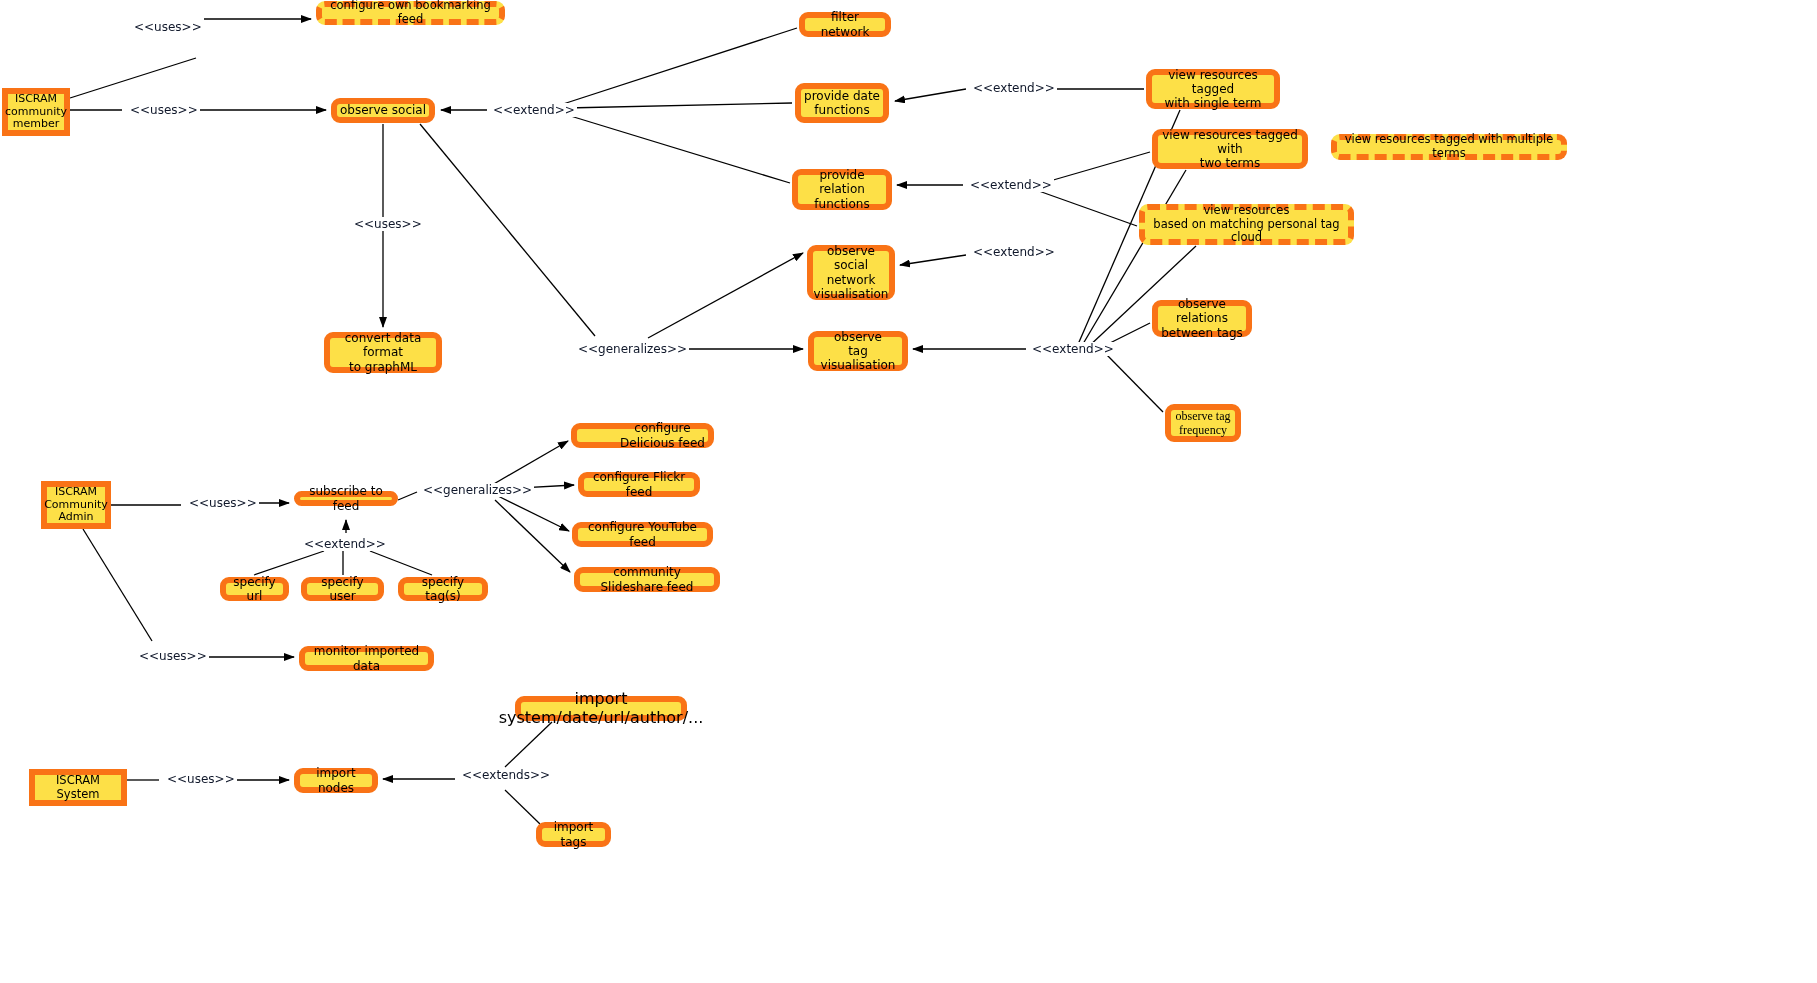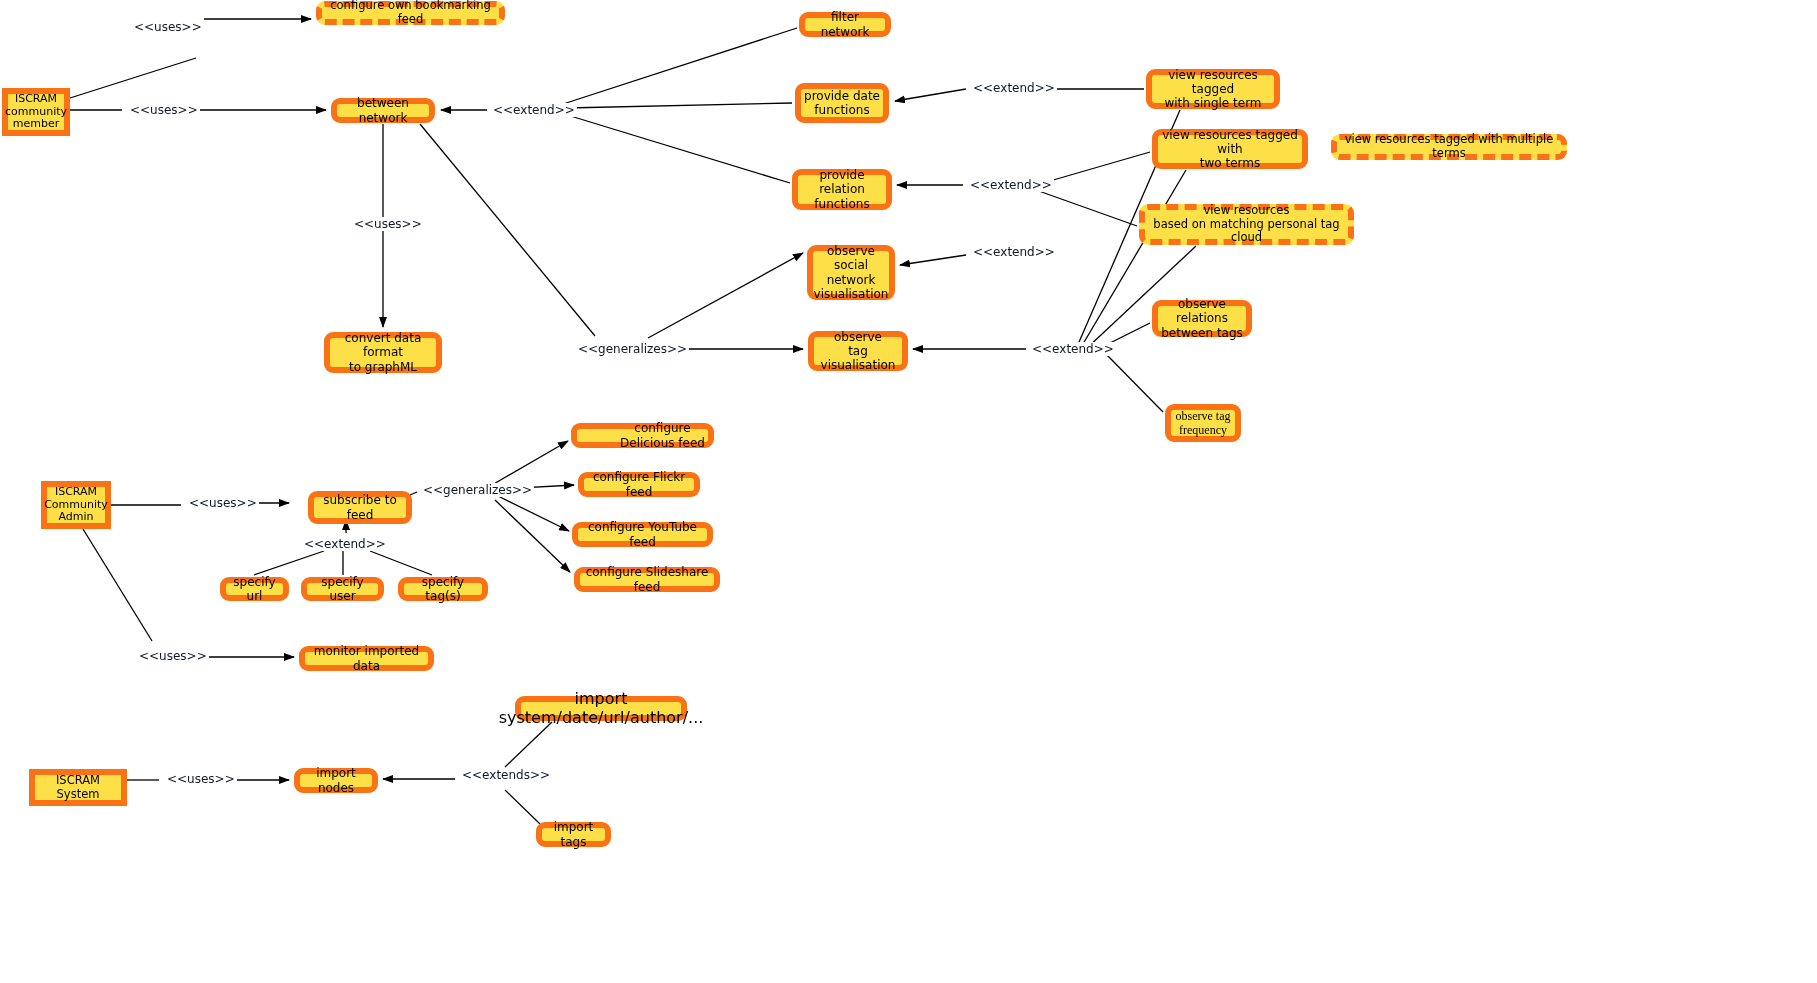--- a/index.html
+++ b/index.html
@@ -110,21 +110,21 @@
         <polyline points="455,779 383,779" fill="none" stroke="#000000" stroke-width="1.3" marker-end="url(#arrowhead)"></polyline>
         <polyline points="552,722 505,767" fill="none" stroke="#000000" stroke-width="1.3"></polyline>
         <polyline points="540,824 505,790" fill="none" stroke="#000000" stroke-width="1.3"></polyline>
       </g>
   </svg>
   <div id="node-layer">
       <div class="node actor" style="left: 2px; top: 88px; width: 68px; height: 48px; font-size: 11px;">ISCRAM
 community
 member</div>
       <div class="node dashed" style="left: 316px; top: 1px; width: 189px; height: 24px; font-size: 11.5px;">configure own bookmarking feed</div>
-      <div class="node usecase" style="left: 331px; top: 98px; width: 104px; height: 25px; font-size: 12px;">between network</div>
+      <div class="node usecase" style="left: 331px; top: 98px; width: 104px; height: 25px; font-size: 12px;">observe social</div>
       <div class="node usecase" style="left: 799px; top: 12px; width: 92px; height: 25px; font-size: 12px;">filter network</div>
       <div class="node usecase" style="left: 795px; top: 83px; width: 94px; height: 40px; font-size: 12px;">provide date
 functions</div>
       <div class="node usecase" style="left: 792px; top: 169px; width: 100px; height: 41px; font-size: 12px;">provide relation
 functions</div>
       <div class="node usecase" style="left: 1146px; top: 69px; width: 134px; height: 40px; font-size: 12px;">view resources tagged
 with single term</div>
       <div class="node usecase" style="left: 1152px; top: 129px; width: 156px; height: 40px; font-size: 12px;">view resources tagged with
 two terms</div>
       <div class="node dashed" style="left: 1331px; top: 134px; width: 236px; height: 26px; font-size: 11.5px;">view resources tagged with multiple terms</div>
@@ -137,25 +137,25 @@
 visualisation</div>
       <div class="node usecase" style="left: 808px; top: 331px; width: 100px; height: 40px; font-size: 12px;">observe
 tag visualisation</div>
       <div class="node usecase" style="left: 1152px; top: 300px; width: 100px; height: 37px; font-size: 12px;">observe relations
 between tags</div>
       <div class="node usecase" style="left: 1165px; top: 404px; width: 76px; height: 38px; font-size: 12px; font-family: Liberation Serif, serif;">observe tag
 frequency</div>
       <div class="node actor" style="left: 41px; top: 481px; width: 70px; height: 48px; font-size: 11px;">ISCRAM
 Community
 Admin</div>
-      <div class="node usecase" style="left: 308px; top: 491px; width: 104px; height: 33px; font-size: 12px;">subscribe to feed</div>
+      <div class="node usecase" style="left: 294px; top: 491px; width: 104px; height: 15px; font-size: 12px;">subscribe to feed</div>
       <div class="node usecase" style="left: 571px; top: 423px; width: 143px; height: 25px; font-size: 12px; padding-left: 40px;">configure Delicious feed</div>
       <div class="node usecase" style="left: 578px; top: 472px; width: 122px; height: 25px; font-size: 12px;">configure Flickr feed</div>
       <div class="node usecase" style="left: 572px; top: 522px; width: 141px; height: 25px; font-size: 12px;">configure YouTube feed</div>
-      <div class="node usecase" style="left: 574px; top: 567px; width: 146px; height: 25px; font-size: 12px;">configure Slideshare feed</div>
+      <div class="node usecase" style="left: 574px; top: 567px; width: 146px; height: 25px; font-size: 12px;">community Slideshare feed</div>
       <div class="node usecase" style="left: 220px; top: 577px; width: 69px; height: 24px; font-size: 12px; text-align: center;">specify url</div>
       <div class="node usecase" style="left: 301px; top: 577px; width: 83px; height: 24px; font-size: 12px;">specify user</div>
       <div class="node usecase" style="left: 398px; top: 577px; width: 90px; height: 24px; font-size: 12px;">specify tag(s)</div>
       <div class="node usecase" style="left: 299px; top: 646px; width: 135px; height: 25px; font-size: 12px;">monitor imported data</div>
       <div class="node usecase" style="left: 515px; top: 696px; width: 172px; height: 25px; font-size: 16px;">import system/date/url/author/...</div>
       <div class="node actor" style="left: 29px; top: 769px; width: 98px; height: 37px; font-size: 11.5px;">ISCRAM System</div>
       <div class="node usecase" style="left: 294px; top: 768px; width: 84px; height: 25px; font-size: 12px;">import nodes</div>
       <div class="node usecase" style="left: 536px; top: 822px; width: 75px; height: 25px; font-size: 12px;">import tags</div>
     </div>
   <div id="label-layer">

